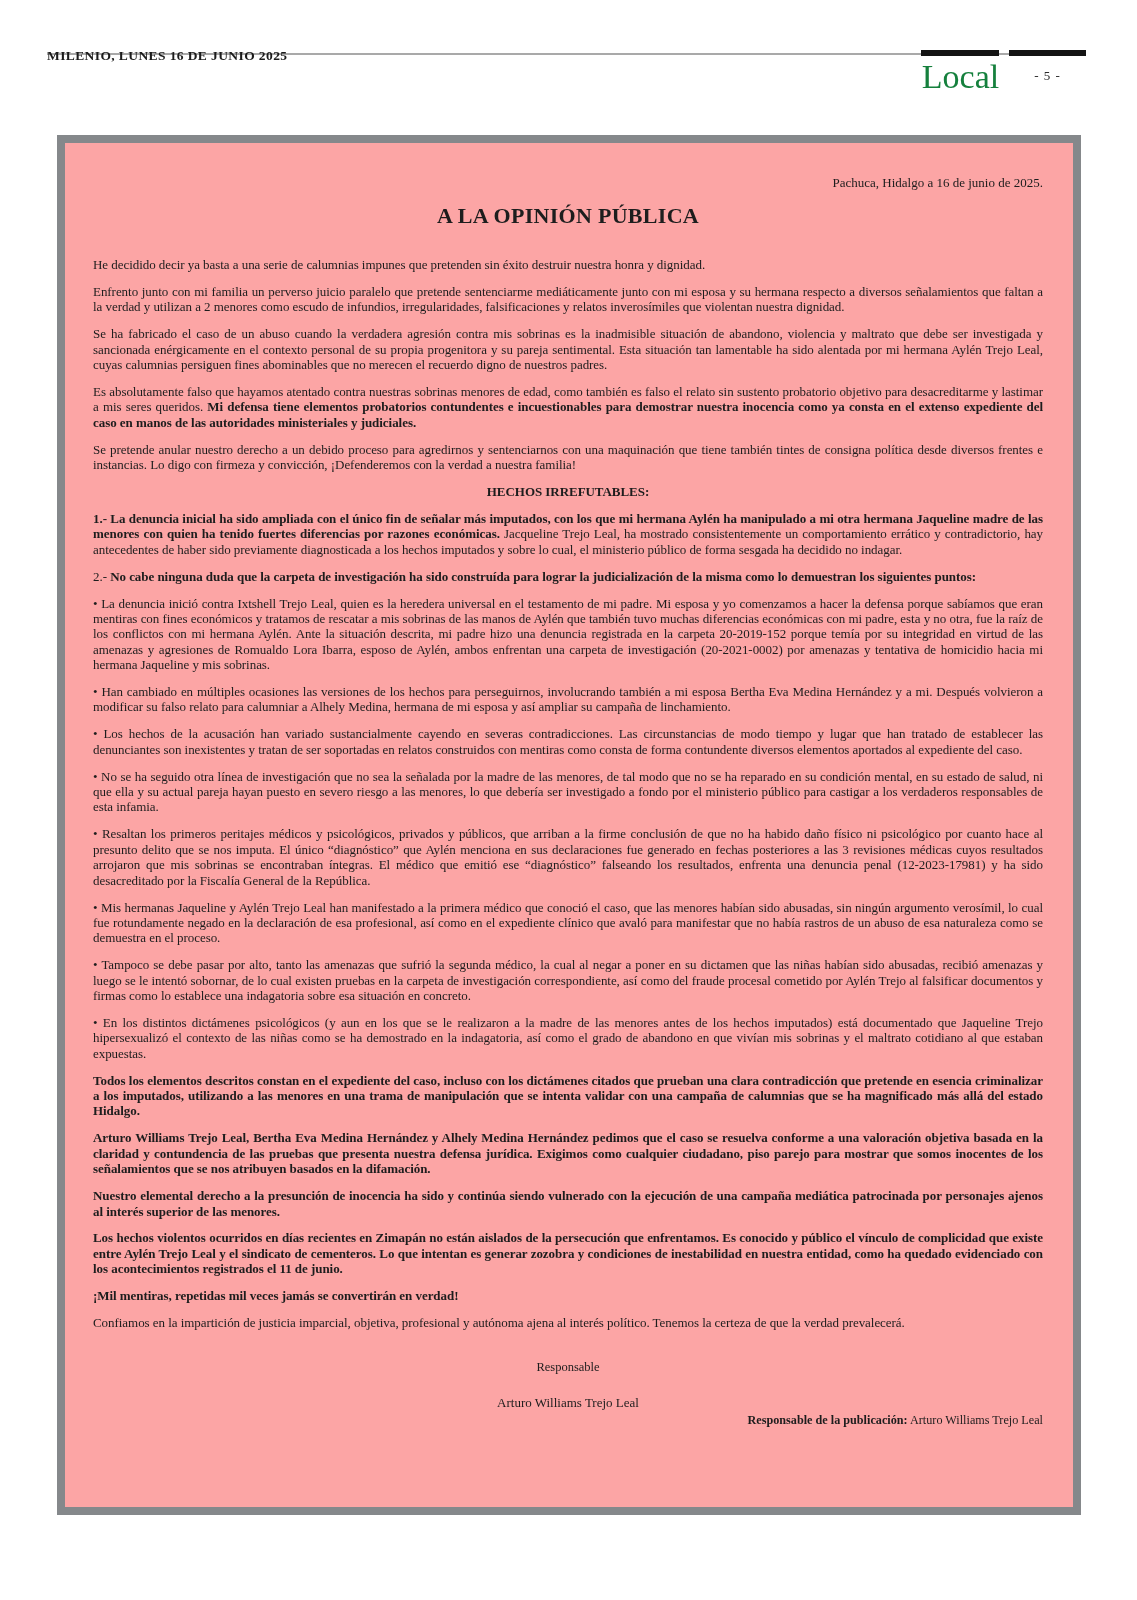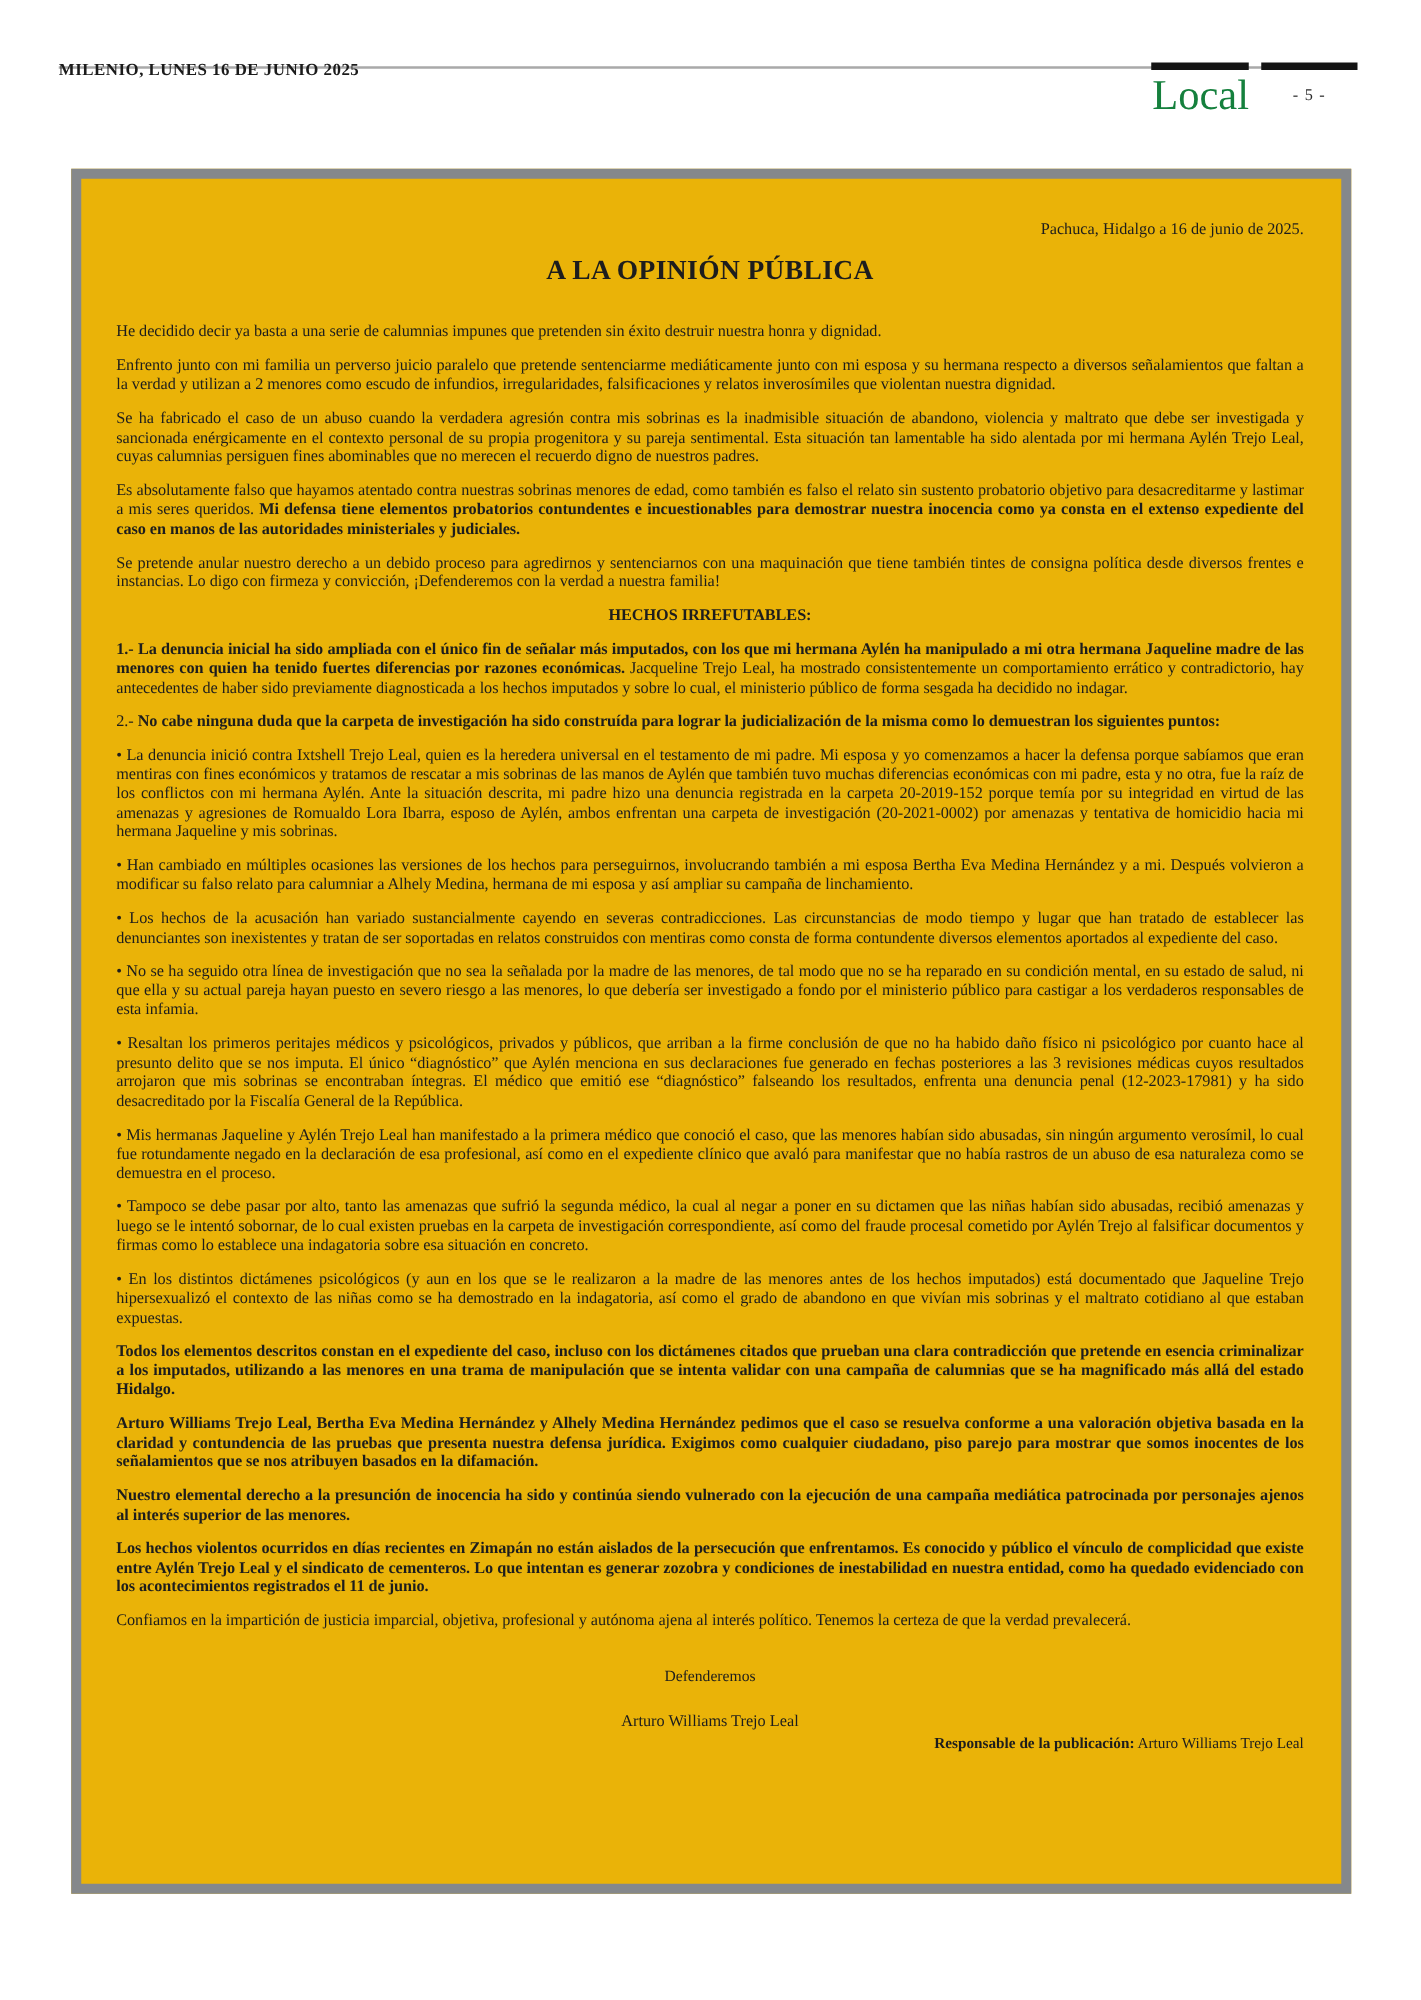--- a/index.html
+++ b/index.html
@@ -21,21 +21,21 @@
     position:absolute;top:60px;left:921px;width:79px;text-align:center;
     font-size:34px;color:#2d5f9a;line-height:34px;white-space:nowrap;
   }
   .page-number{
     position:absolute;top:68px;left:1009px;width:77px;text-align:center;
     font-size:13px;color:#2a2a2a;letter-spacing:1px;white-space:nowrap;
   }
   
   .letter-box{
     position:absolute;top:135px;left:57px;width:1008px;min-height:1364px;
-    border:8px solid #85888b;background:#eab308;box-sizing:content-box;
+    border:8px solid #85888b;background:#fca5a5;box-sizing:content-box;
   }
   .letter-inner{padding:32px 30px 42px 28px;}
   .dateline{text-align:right;font-size:13px;margin:0 0 12px 0;}
   .letter-title{
     text-align:center;font-size:22px;font-weight:bold;letter-spacing:.3px;
     margin:0 0 28px 0;
   }
   .para{
     font-size:13px;line-height:15.4px;text-align:justify;
     margin:0 0 11.5px 0;letter-spacing:-0.05px;hyphens:none;
@@ -79,20 +79,21 @@
         <p class="para"><span>• Los hechos de la acusación han variado sustancialmente cayendo en severas contradicciones. Las circunstancias de modo tiempo y lugar  que han tratado de establecer las denunciantes son inexistentes y tratan de ser soportadas en relatos construidos con mentiras como consta de forma contundente diversos elementos aportados al expediente del caso.</span></p>
         <p class="para"><span>• No se ha seguido otra línea de investigación que no sea la señalada por la madre de las menores, de tal modo que no se ha reparado en su condición mental, en su estado de salud, ni que ella y su actual pareja hayan puesto en severo riesgo a las menores, lo que debería ser investigado a fondo por el ministerio público para castigar a los verdaderos responsables de esta infamia.</span></p>
         <p class="para"><span>• Resaltan los primeros peritajes médicos y psicológicos, privados y públicos, que arriban a la firme conclusión de que no ha habido daño físico ni psicológico por cuanto hace al presunto delito que se nos imputa. El único “diagnóstico” que Aylén menciona en sus declaraciones fue generado en fechas posteriores a las 3 revisiones médicas cuyos resultados arrojaron que mis sobrinas se encontraban íntegras. El médico que emitió ese “diagnóstico” falseando los resultados, enfrenta una denuncia penal (12-2023-17981) y ha sido desacreditado por la Fiscalía General de la República.</span></p>
         <p class="para"><span>• Mis hermanas Jaqueline y Aylén Trejo Leal han manifestado a la primera médico que conoció el caso, que las menores habían sido abusadas, sin ningún argumento verosímil, lo cual fue rotundamente negado en la declaración de esa profesional, así como en el expediente clínico que avaló para manifestar que no había rastros de un abuso de esa naturaleza como se demuestra en el proceso.</span></p>
         <p class="para"><span>• Tampoco se debe pasar por alto, tanto las amenazas que sufrió la segunda médico, la cual al negar a poner en su dictamen que las niñas habían sido abusadas, recibió amenazas y luego se le intentó sobornar, de lo cual existen pruebas en la carpeta de investigación correspondiente, así como del fraude procesal cometido por Aylén Trejo al falsificar documentos y firmas como lo establece una indagatoria sobre esa situación en concreto.</span></p>
         <p class="para"><span>• En los distintos dictámenes psicológicos (y aun en los que se le realizaron a la madre de las menores antes de los hechos imputados) está documentado que Jaqueline Trejo hipersexualizó el contexto de las niñas como se ha demostrado en la indagatoria, así como el grado de abandono en que vivían mis sobrinas y el maltrato cotidiano al que estaban expuestas.</span></p>
         <p class="para"><b>Todos los elementos descritos constan en el expediente del caso, incluso con los dictámenes citados que prueban una clara contradicción que pretende en esencia criminalizar a los imputados, utilizando a las menores en una trama de manipulación que se intenta validar con una campaña de calumnias que se ha magnificado más allá del estado Hidalgo.</b></p>
         <p class="para"><b>Arturo Williams Trejo Leal, Bertha Eva Medina Hernández y Alhely Medina Hernández pedimos que el caso se resuelva conforme a una valoración objetiva basada en la claridad y contundencia de las pruebas que presenta nuestra defensa jurídica. Exigimos como cualquier ciudadano, piso parejo para mostrar que somos inocentes de los señalamientos que se nos atribuyen basados en la difamación.</b></p>
         <p class="para"><b>Nuestro elemental derecho a la presunción de inocencia ha sido y continúa siendo vulnerado con la ejecución de una campaña mediática patrocinada por personajes ajenos al interés superior de las menores.</b></p>
         <p class="para"><b>Los hechos violentos ocurridos en días recientes en Zimapán no están aislados de la persecución que enfrentamos. Es conocido y público el vínculo de complicidad que existe entre Aylén Trejo Leal y el sindicato de cementeros. Lo que intentan es generar zozobra y condiciones de inestabilidad en nuestra entidad, como ha quedado evidenciado con los acontecimientos registrados el 11 de junio.</b></p>
+        <p class="para"><b>¡Mil mentiras, repetidas mil veces jamás se convertirán en verdad!</b></p>
         <p class="para"><span>Confiamos en la impartición de justicia imparcial, objetiva, profesional y autónoma ajena al interés político. Tenemos la certeza de que la verdad prevalecerá.</span></p>
       </div>
 
-    <p class="valediction">Defenderemos</p>
+    <p class="valediction">Responsable</p>
     <p class="signatory">Arturo Williams Trejo Leal</p>
     <p class="responsible-line"><span class="lbl">Responsable de la publicación:</span><span> Arturo Williams Trejo Leal</span></p>
   </div>
 </div>
 
 </body></html>

